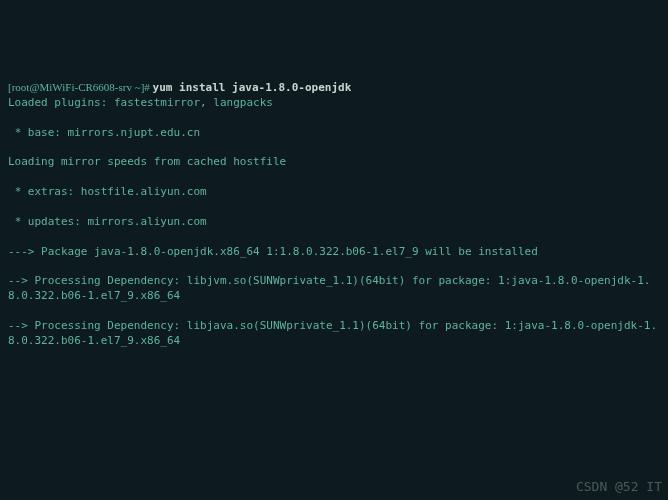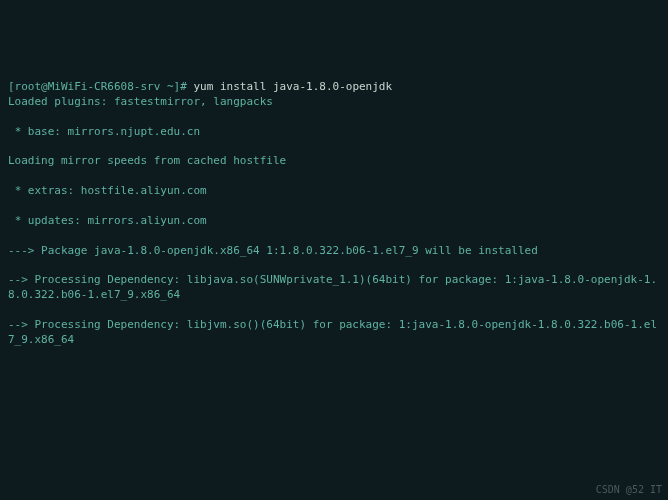--- a/index.html
+++ b/index.html
@@ -9,45 +9,45 @@
     font-family: "Menlo", "Consolas", "DejaVu Sans Mono", monospace;
     font-size: 11px;
     line-height: 1.35;
     width: 668px;
     height: 500px;
     padding: 6px 8px;
     overflow: hidden;
     white-space: pre-wrap;
     word-break: break-all;
   }
-  .prompt { color: #5fb3a0; }
-  .cmd { color: #c8d6d1; }
+  .prompt { color: #5fb3a0; font-family: Liberation Serif, serif; }
+  .cmd { color: #c8d6d1; font-weight: bold; }
   .watermark {
     position: fixed;
     bottom: 4px;
     right: 6px;
     color: #4a5a5a;
-    font-size: 10px;
+    font-size: 13px;
   }
 </style>
 </head>
 <body>
 
 
 
 <div>
 <span class="prompt">[root@MiWiFi-CR6608-srv ~]# </span><span class="cmd">yum install java-1.8.0-openjdk</span>
 <div>Loaded plugins: fastestmirror, langpacks</div>
 <div> * base: mirrors.njupt.edu.cn</div>
 <div>Loading mirror speeds from cached hostfile</div>
 <div> * extras: hostfile.aliyun.com</div>
 <div> * updates: mirrors.aliyun.com</div>
 <div>---&gt; Package java-1.8.0-openjdk.x86_64 1:1.8.0.322.b06-1.el7_9 will be installed</div>
+<div>--&gt; Processing Dependency: libjvm.so(SUNWprivate_1.1)(64bit) for package: 1:java-1.8.0-openjdk-1.8.0.322.b06-1.el7_9.x86_64</div>
 <div>--&gt; Processing Dependency: libjava.so(SUNWprivate_1.1)(64bit) for package: 1:java-1.8.0-openjdk-1.8.0.322.b06-1.el7_9.x86_64</div>
-<div>--&gt; Processing Dependency: libjvm.so()(64bit) for package: 1:java-1.8.0-openjdk-1.8.0.322.b06-1.el7_9.x86_64</div>
 
 
 
 
 <div></div>
 
 <div></div>
 
 
 

